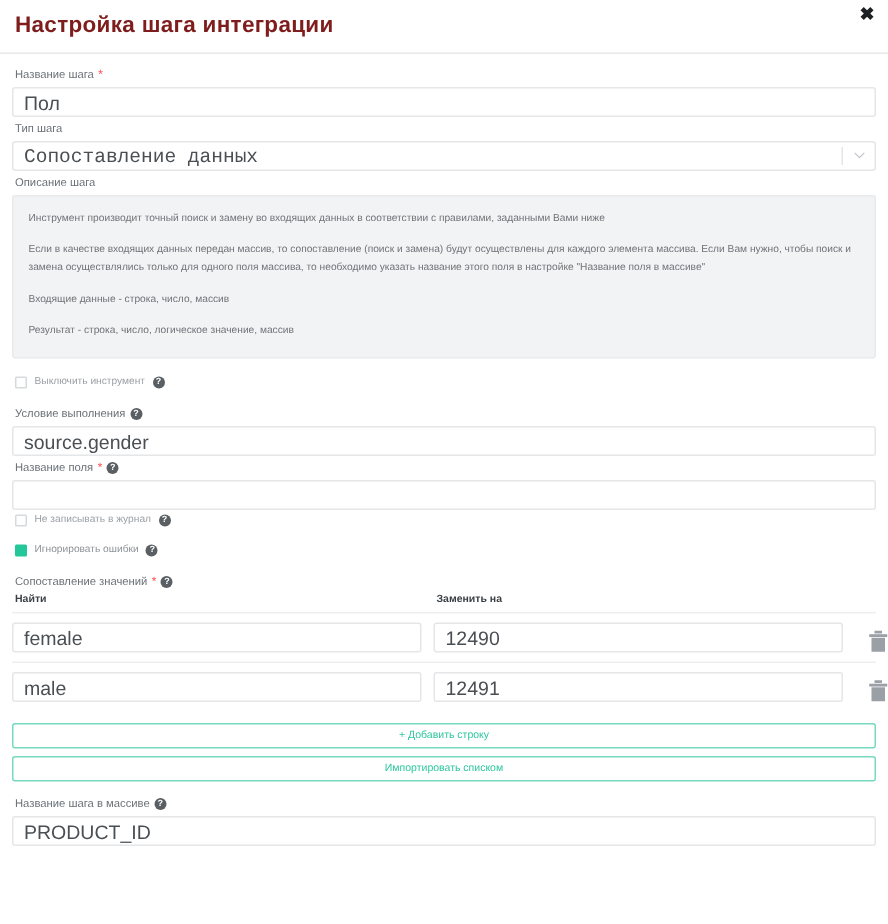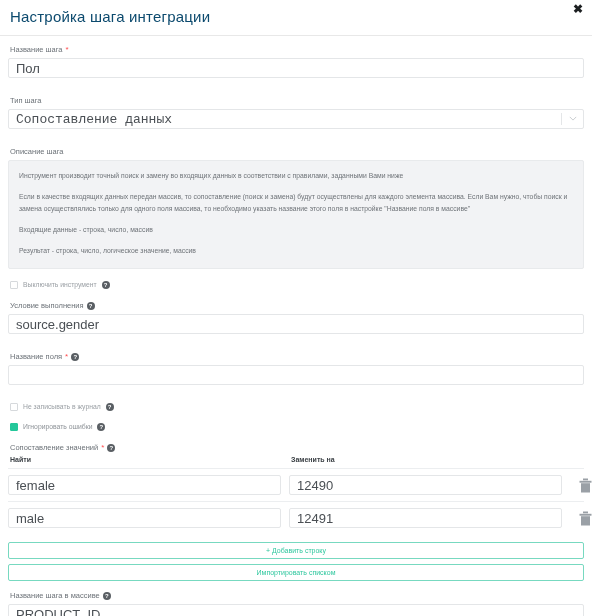--- a/index.html
+++ b/index.html
@@ -20,22 +20,22 @@
   
   .dlg-header {
     position: relative;
     height: 36px;
     border-bottom: 1px solid #e8e8e8;
     padding: 0 10px;
     display: flex; align-items: center;
   }
   .dlg-title {
     font-size: 15px;
-    font-weight: 400;
-    color: #0c4a6e;
+    font-weight: 700;
+    color: #7f1d1d;
     letter-spacing: .2px;
     line-height: 1;
     padding-bottom: 2px;
   }
   .close-btn {
     position: absolute;
     top: 2px; right: 7px;
     width: 14px; height: 14px;
     display: flex; align-items: center; justify-content: center;
     font-size: 12px;
@@ -82,21 +82,21 @@
     border: 1px solid #e4e6e8;
     border-radius: 2px;
     background: #fff;
     font-size: 13px;
     color: #4a4f54;
     padding: 0 7px;
     outline: none;
     font-family: inherit;
   }
   .text-input::placeholder { color: #b6babe; }
-  .field-block { margin-bottom: 17px; }
+  .field-block { margin-bottom: 2px; }
 
   
   .select-wrap { position: relative; font-family: Liberation Mono, monospace; }
   .select-input { padding-right: 34px; }
   .select-sep {
     position: absolute;
     right: 22px; top: 4px;
     width: 1px; height: 12px;
     background: #e4e6e8;
   }
@@ -160,21 +160,21 @@
     font-size: 7px;
     font-weight: 700;
     color: #3b4045;
   }
   .col-find { width: 281px; flex: none; }
   .col-repl { width: 281px; flex: none; }
   .col-act  { width: 30px;  flex: none; }
 
   .map-row {
     display: flex;
-    align-items: center;
+    align-items: flex-end;
     gap: 0;
     border-top: 1px solid #eceef0;
     padding: 6px 0;
   }
   .map-row .cell-find { width: 281px; flex: none; padding-right: 8px; }
   .map-row .cell-repl { width: 281px; flex: none; padding-right: 8px; }
   .map-row .cell-act  {
     width: 30px; flex: none;
     display: flex; align-items: center; justify-content: center;
   }

